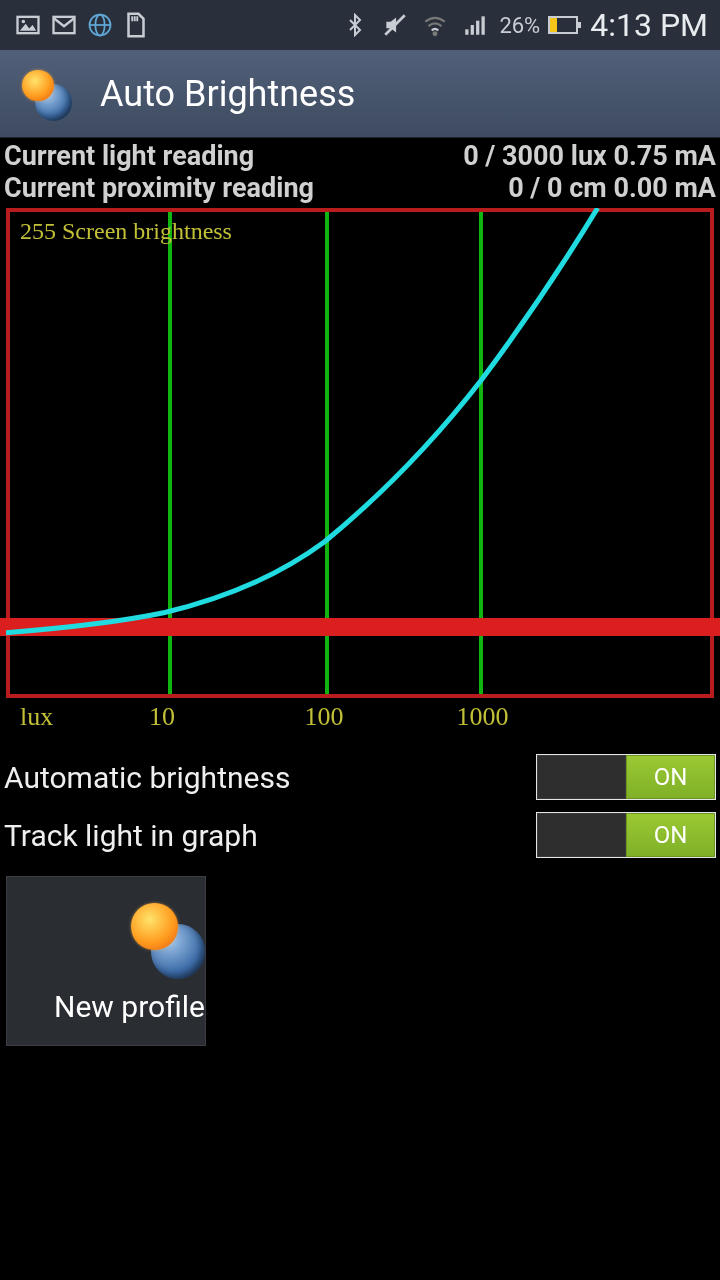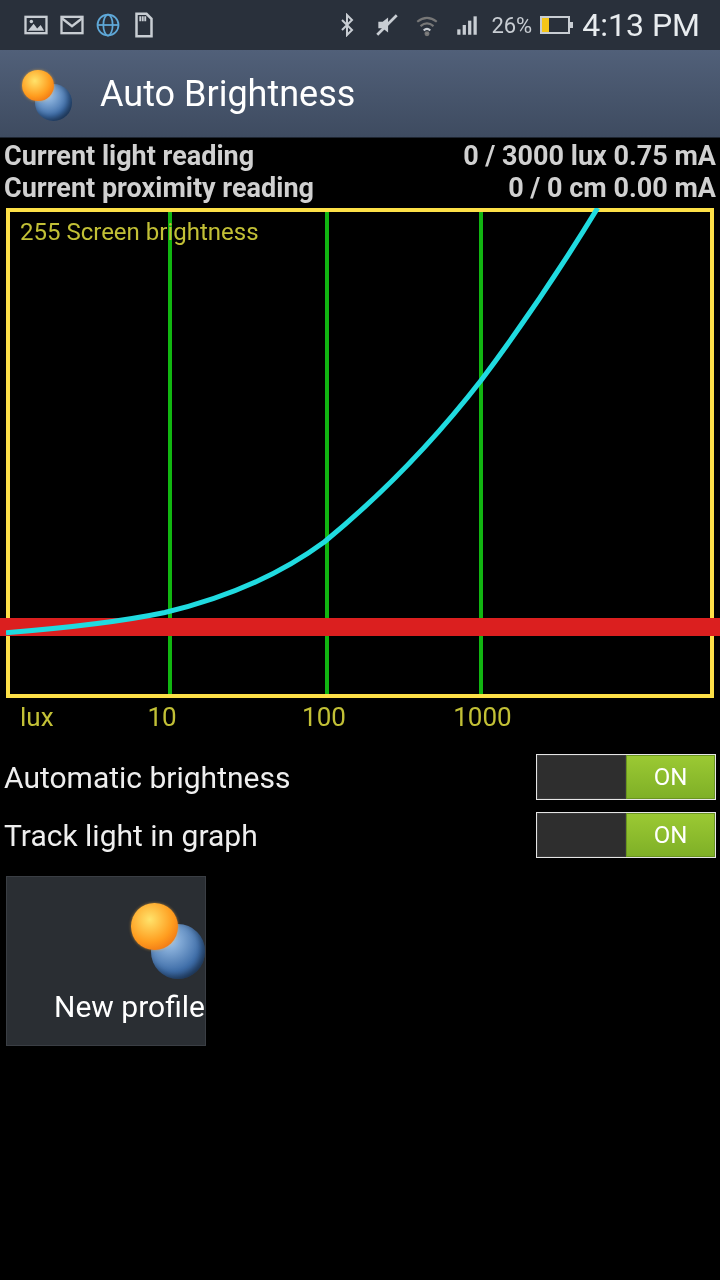--- a/index.html
+++ b/index.html
@@ -5,21 +5,21 @@
   * { margin: 0; padding: 0; box-sizing: border-box; }
   html, body { width: 720px; height: 1280px; background: #000; font-family: Roboto, Arial, sans-serif; overflow: hidden; }
   
   
   .status-bar {
     height: 50px;
     background: #29303b;
     display: flex;
     align-items: center;
     justify-content: space-between;
-    padding: 0 20px;
+    padding: 0 12px;
     color: #c8cdd3;
   }
   .status-left { display: flex; gap: 4px; align-items: center; }
   .status-right { display: flex; gap: 8px; align-items: center; }
   .status-icon { width: 32px; height: 32px; display: flex; align-items: center; justify-content: center; }
   .clock { font-size: 32px; color: #e8ecef; font-weight: 400; margin-left: 4px; }
   .battery-pct { font-size: 22px; color: #c8cdd3; }
   .battery-box { width: 30px; height: 18px; border: 2px solid #c8cdd3; position: relative; display: inline-block; }
   .battery-box::after { content: ""; position: absolute; right: -5px; top: 4px; width: 3px; height: 6px; background: #c8cdd3; }
   .battery-fill { position: absolute; left: 0; top: 0; bottom: 0; width: 26%; background: #f5c518; }
@@ -41,30 +41,31 @@
   
   
   .readings { padding: 2px 4px 0 4px; font-weight: bold; }
   .reading-row { display: flex; justify-content: space-between; color: #d0d0d0; font-size: 27px; line-height: 32px; }
   
   
   .graph-wrap { position: relative; width: 100%; height: 530px; margin-top: 4px; }
   .graph-area {
     position: absolute;
     left: 6px; right: 6px; top: 0; bottom: 40px;
-    border: 4px solid #fde047;
+    border: 4px solid #b91c1c;
     background: #000;
+    font-family: Liberation Serif, serif;
   }
   .vgrid { position: absolute; top: 0; bottom: 0; width: 4px; background: #11b511; }
   .vg1 { left: 22.5%; }
   .vg2 { left: 45%; }
   .vg3 { left: 67%; }
   .ylabel { position: absolute; left: 10px; top: 6px; color: #c2c036; font-size: 24px; }
   .xticks { position: absolute; left: 0; right: 0; bottom: 6px; height: 30px; color: #c2c036; font-size: 26px; }
-  .xtick { position: absolute; transform: translateX(-50%); }
+  .xtick { position: absolute; transform: translateX(-50%); font-family: Liberation Serif, serif; }
   .xtick.t0 { left: 20px; transform: none; }
   .xtick.t1 { left: 22.5%; }
   .xtick.t2 { left: 45%; }
   .xtick.t3 { left: 67%; }
   .red-line { position: absolute; left: 0; right: 0; height: 18px; top: 410px; background: #db1f1f; }
   .curve { position: absolute; left: 6px; right: 6px; top: 0; bottom: 40px; pointer-events:none; }
   
   
   .settings { padding: 10px 4px 0 4px; }
   .setting-row { display: flex; justify-content: space-between; align-items: center; height: 58px; color: #eee; font-size: 30px; }

